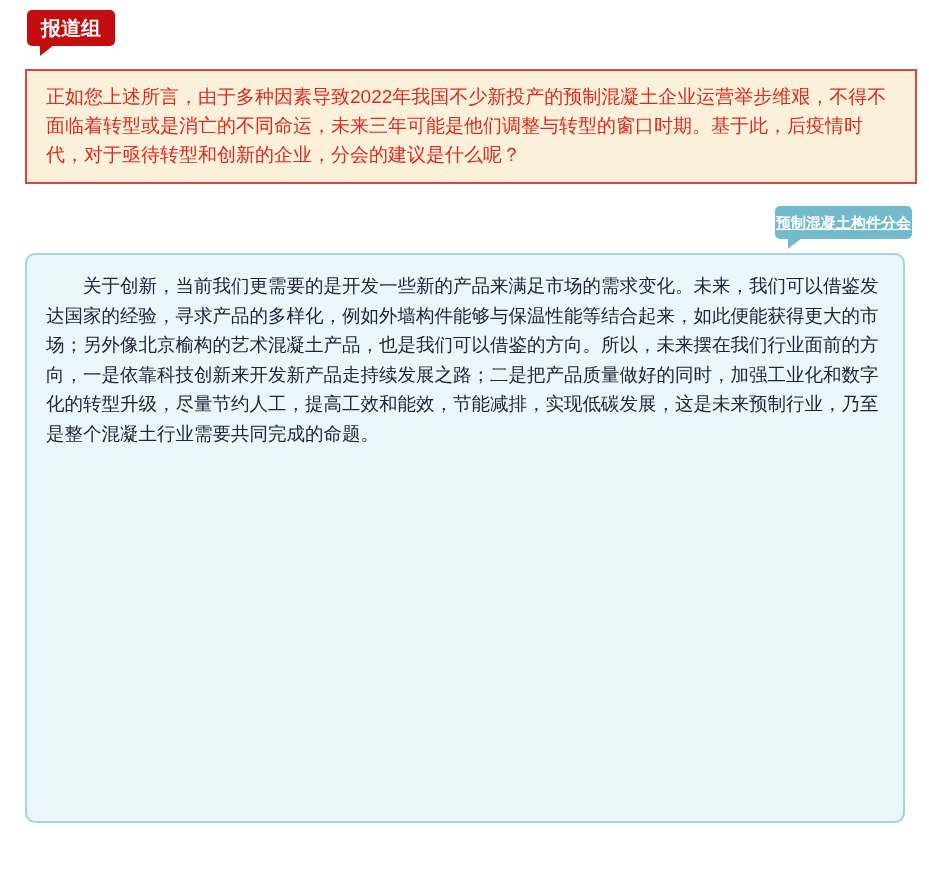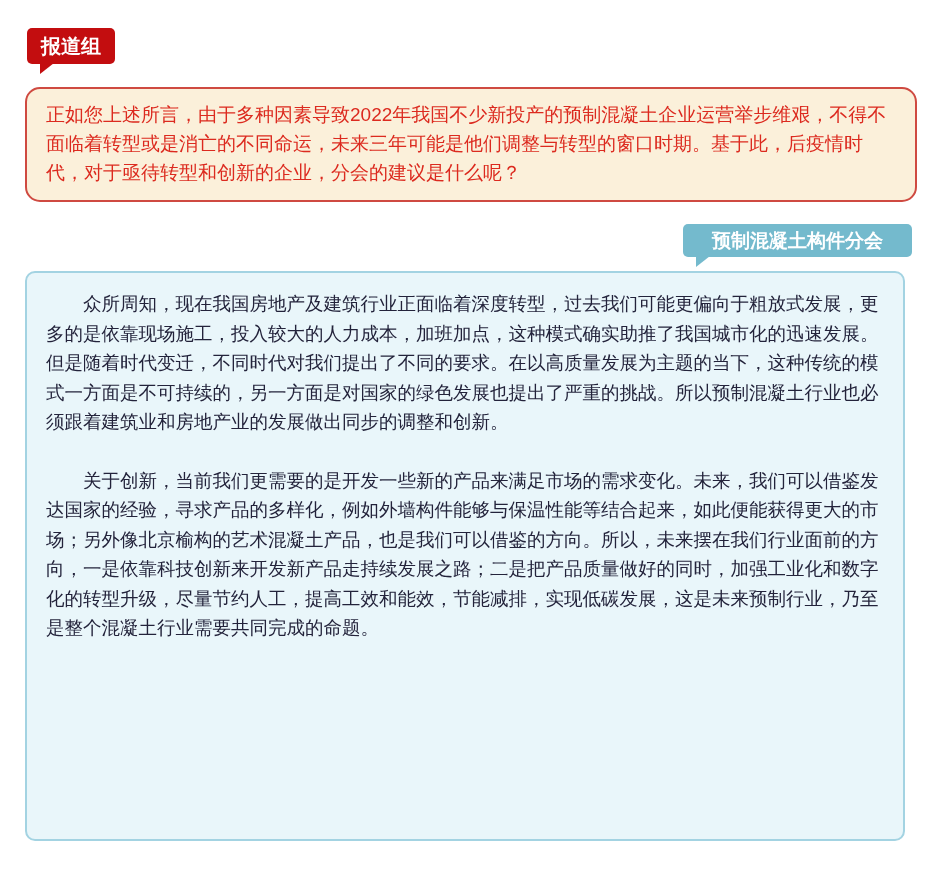--- a/index.html
+++ b/index.html
@@ -26,39 +26,40 @@
     color:#ffffff;font-weight:bold;
     border-radius:5px;
   }
   .badge-red{
     background:var(--badge-red);
     font-size:20px;line-height:20px;
     padding:8px 14px;
   }
   .badge-blue{
     background:var(--badge-blue);
-    font-size:19px;line-height:19px;
-    padding:7px 29px;
+    font-size:15px;line-height:19px;
+    padding:7px 1px;
+    text-decoration:underline;
   }
   .tail{
     position:absolute;width:0;height:0;
     left:13px;bottom:-10px;
     border-right:14px solid transparent;
   }
   .tail-red{border-top:11px solid var(--badge-red);}
   .tail-blue{border-top:11px solid var(--badge-blue);}
 
-  .badge-row-left{padding:28px 0 0 27px;}
+  .badge-row-left{padding:10px 0 0 27px;}
   .badge-row-right{margin-top:22px;text-align:right;padding-right:17px;}
 
   .question-box{
     margin:23px 12px 0 25px;
     background:var(--question-bg);
     border:2px solid var(--question-border);
-    border-radius:15px;
+    border-radius:0;
     padding:11px 19px 13px;
   }
   .question-box p{
     margin:0;color:var(--question-text);
     font-size:19px;line-height:29px;
   }
 
   .answer-box{
     margin:14px 24px 0 25px;
     background:var(--answer-bg);
@@ -91,17 +92,16 @@
   </div>
 
   <div class="badge-row-right">
     <span class="badge badge-blue">
       <span>预制混凝土构件分会</span>
       <span class="tail tail-blue"></span>
     </span>
   </div>
 
   <div class="answer-box">
-    <p class="para">众所周知，现在我国房地产及建筑行业正面临着深度转型，过去我们可能更偏向于粗放式发展，更多的是依靠现场施工，投入较大的人力成本，加班加点，这种模式确实助推了我国城市化的迅速发展。但是随着时代变迁，不同时代对我们提出了不同的要求。在以高质量发展为主题的当下，这种传统的模式一方面是不可持续的，另一方面是对国家的绿色发展也提出了严重的挑战。所以预制混凝土行业也必须跟着建筑业和房地产业的发展做出同步的调整和创新。</p>
     <p class="para">关于创新，当前我们更需要的是开发一些新的产品来满足市场的需求变化。未来，我们可以借鉴发达国家的经验，寻求产品的多样化，例如外墙构件能够与保温性能等结合起来，如此便能获得更大的市场；另外像北京榆构的艺术混凝土产品，也是我们可以借鉴的方向。所以，未来摆在我们行业面前的方向，一是依靠科技创新来开发新产品走持续发展之路；二是把产品质量做好的同时，加强工业化和数字化的转型升级，尽量节约人工，提高工效和能效，节能减排，实现低碳发展，这是未来预制行业，乃至是整个混凝土行业需要共同完成的命题。</p>
   </div>
 
 </div>
 
 </body></html>

